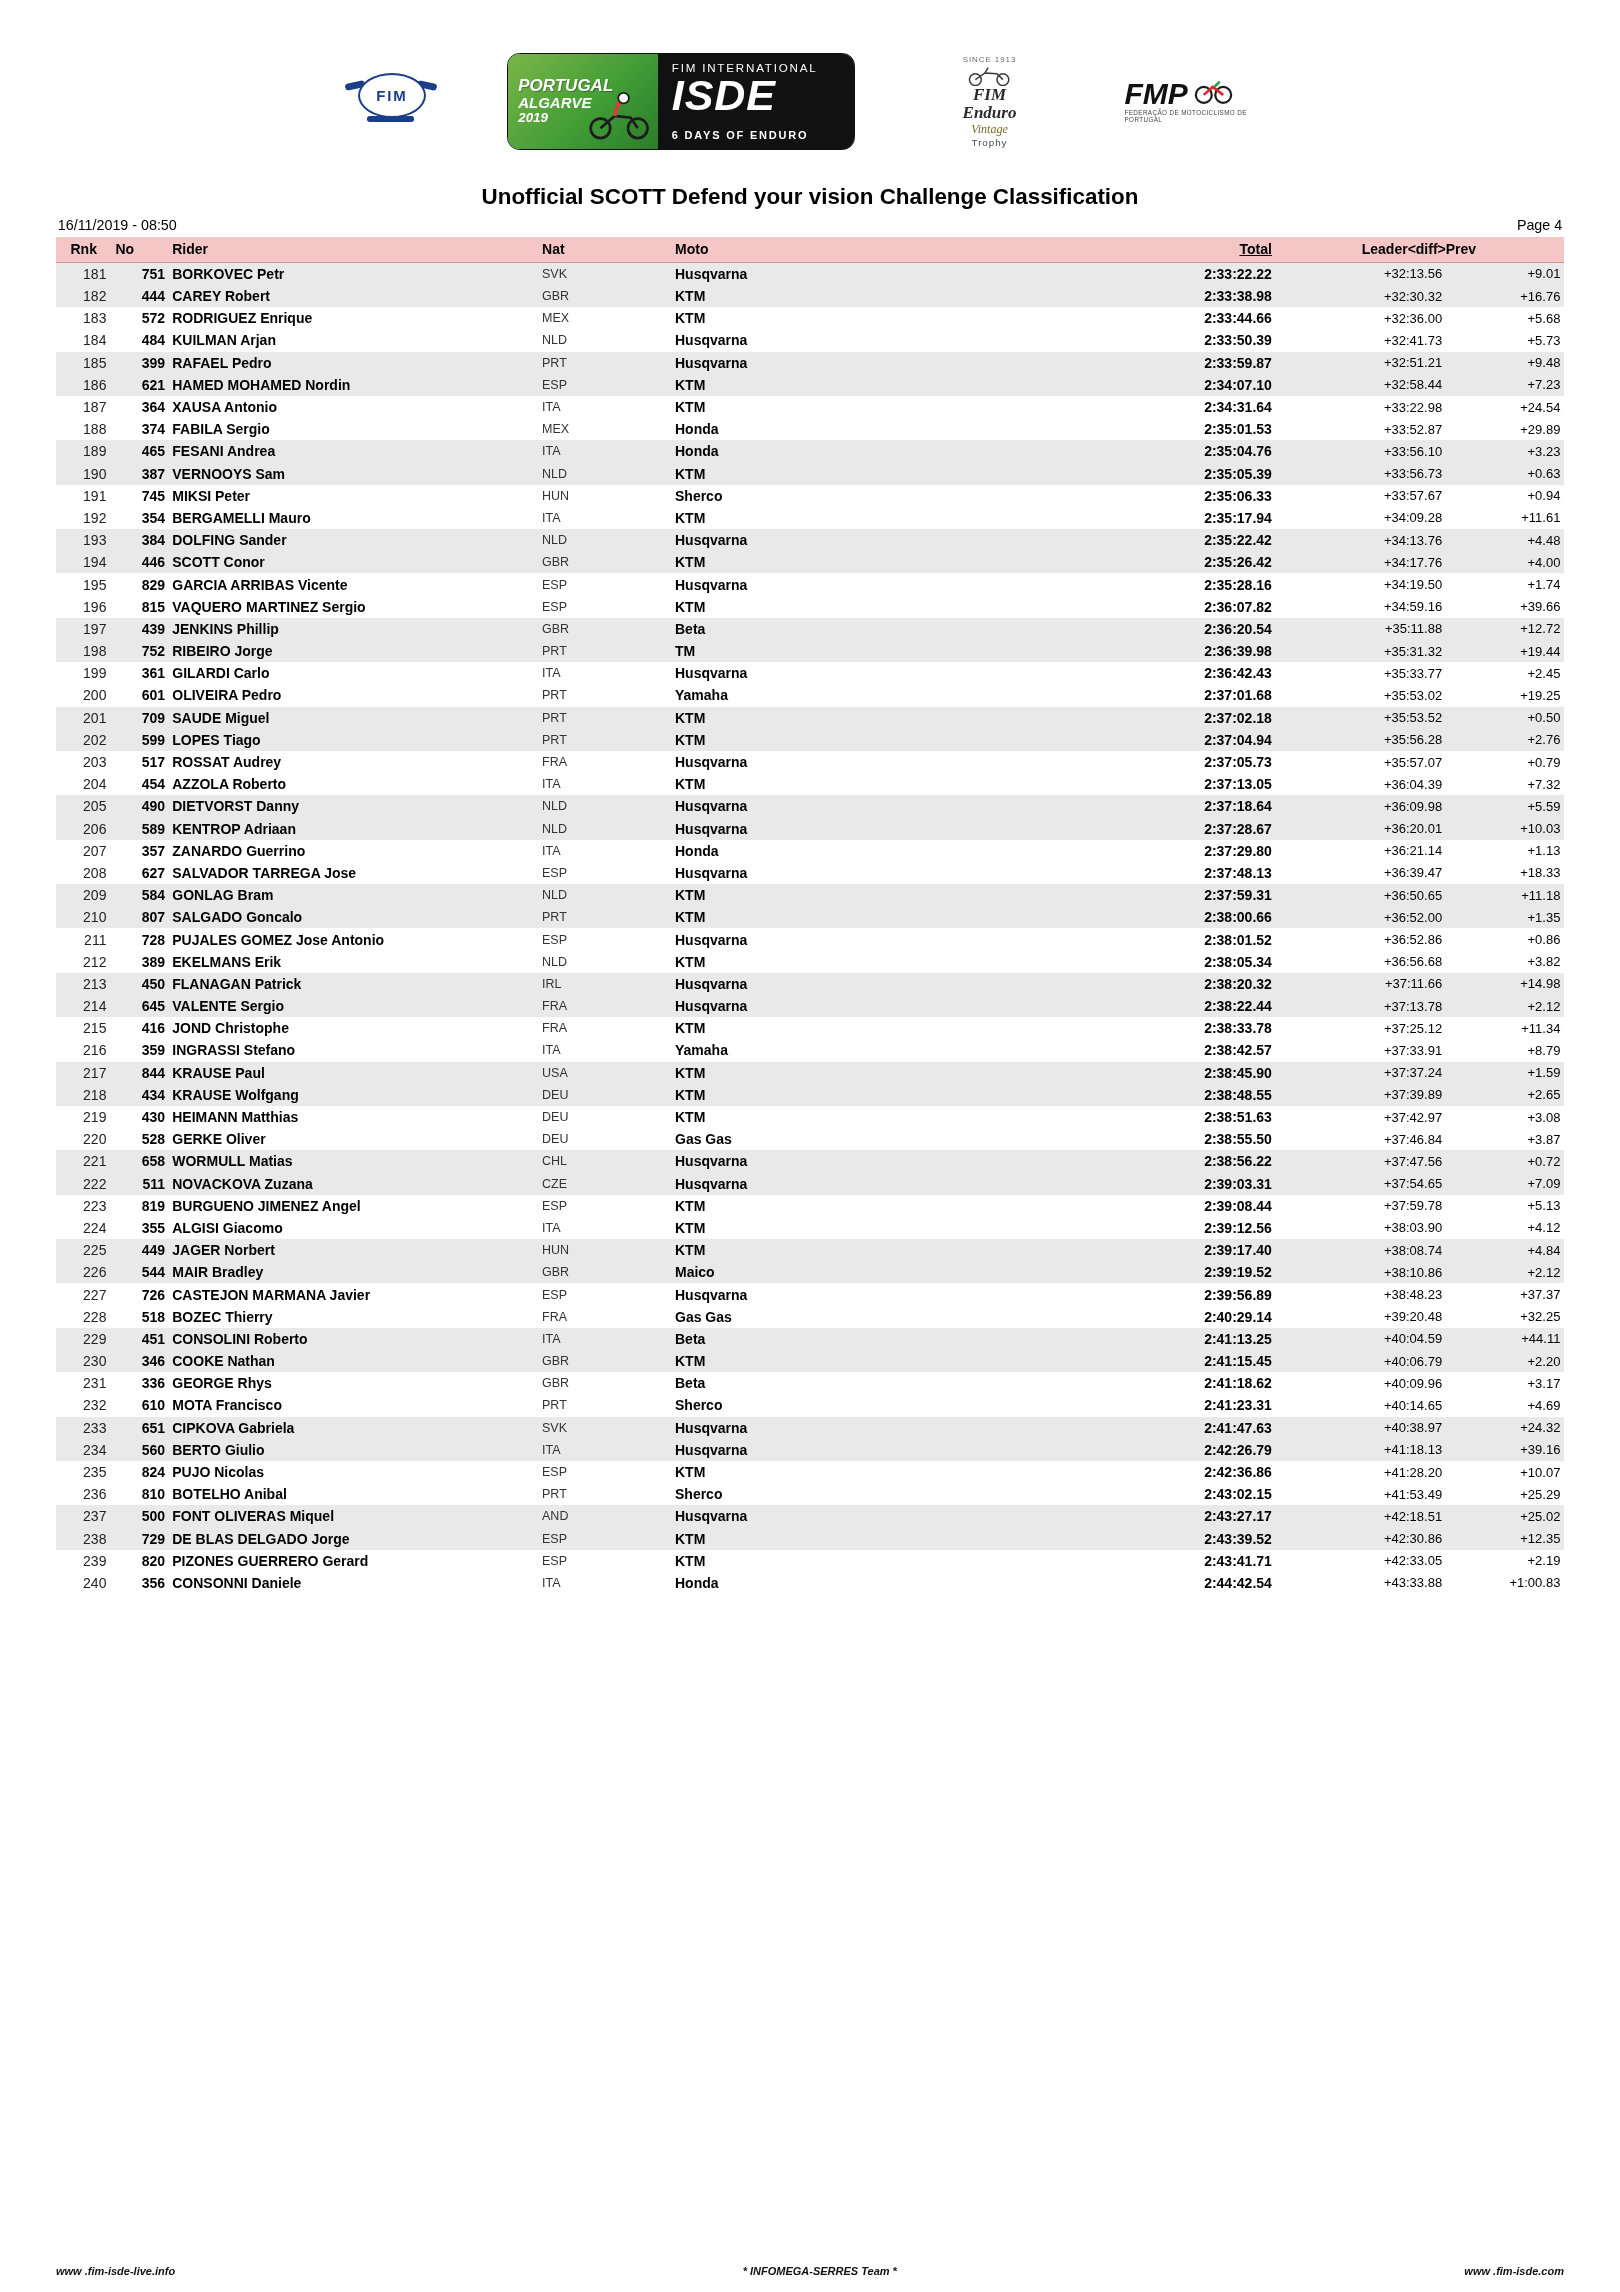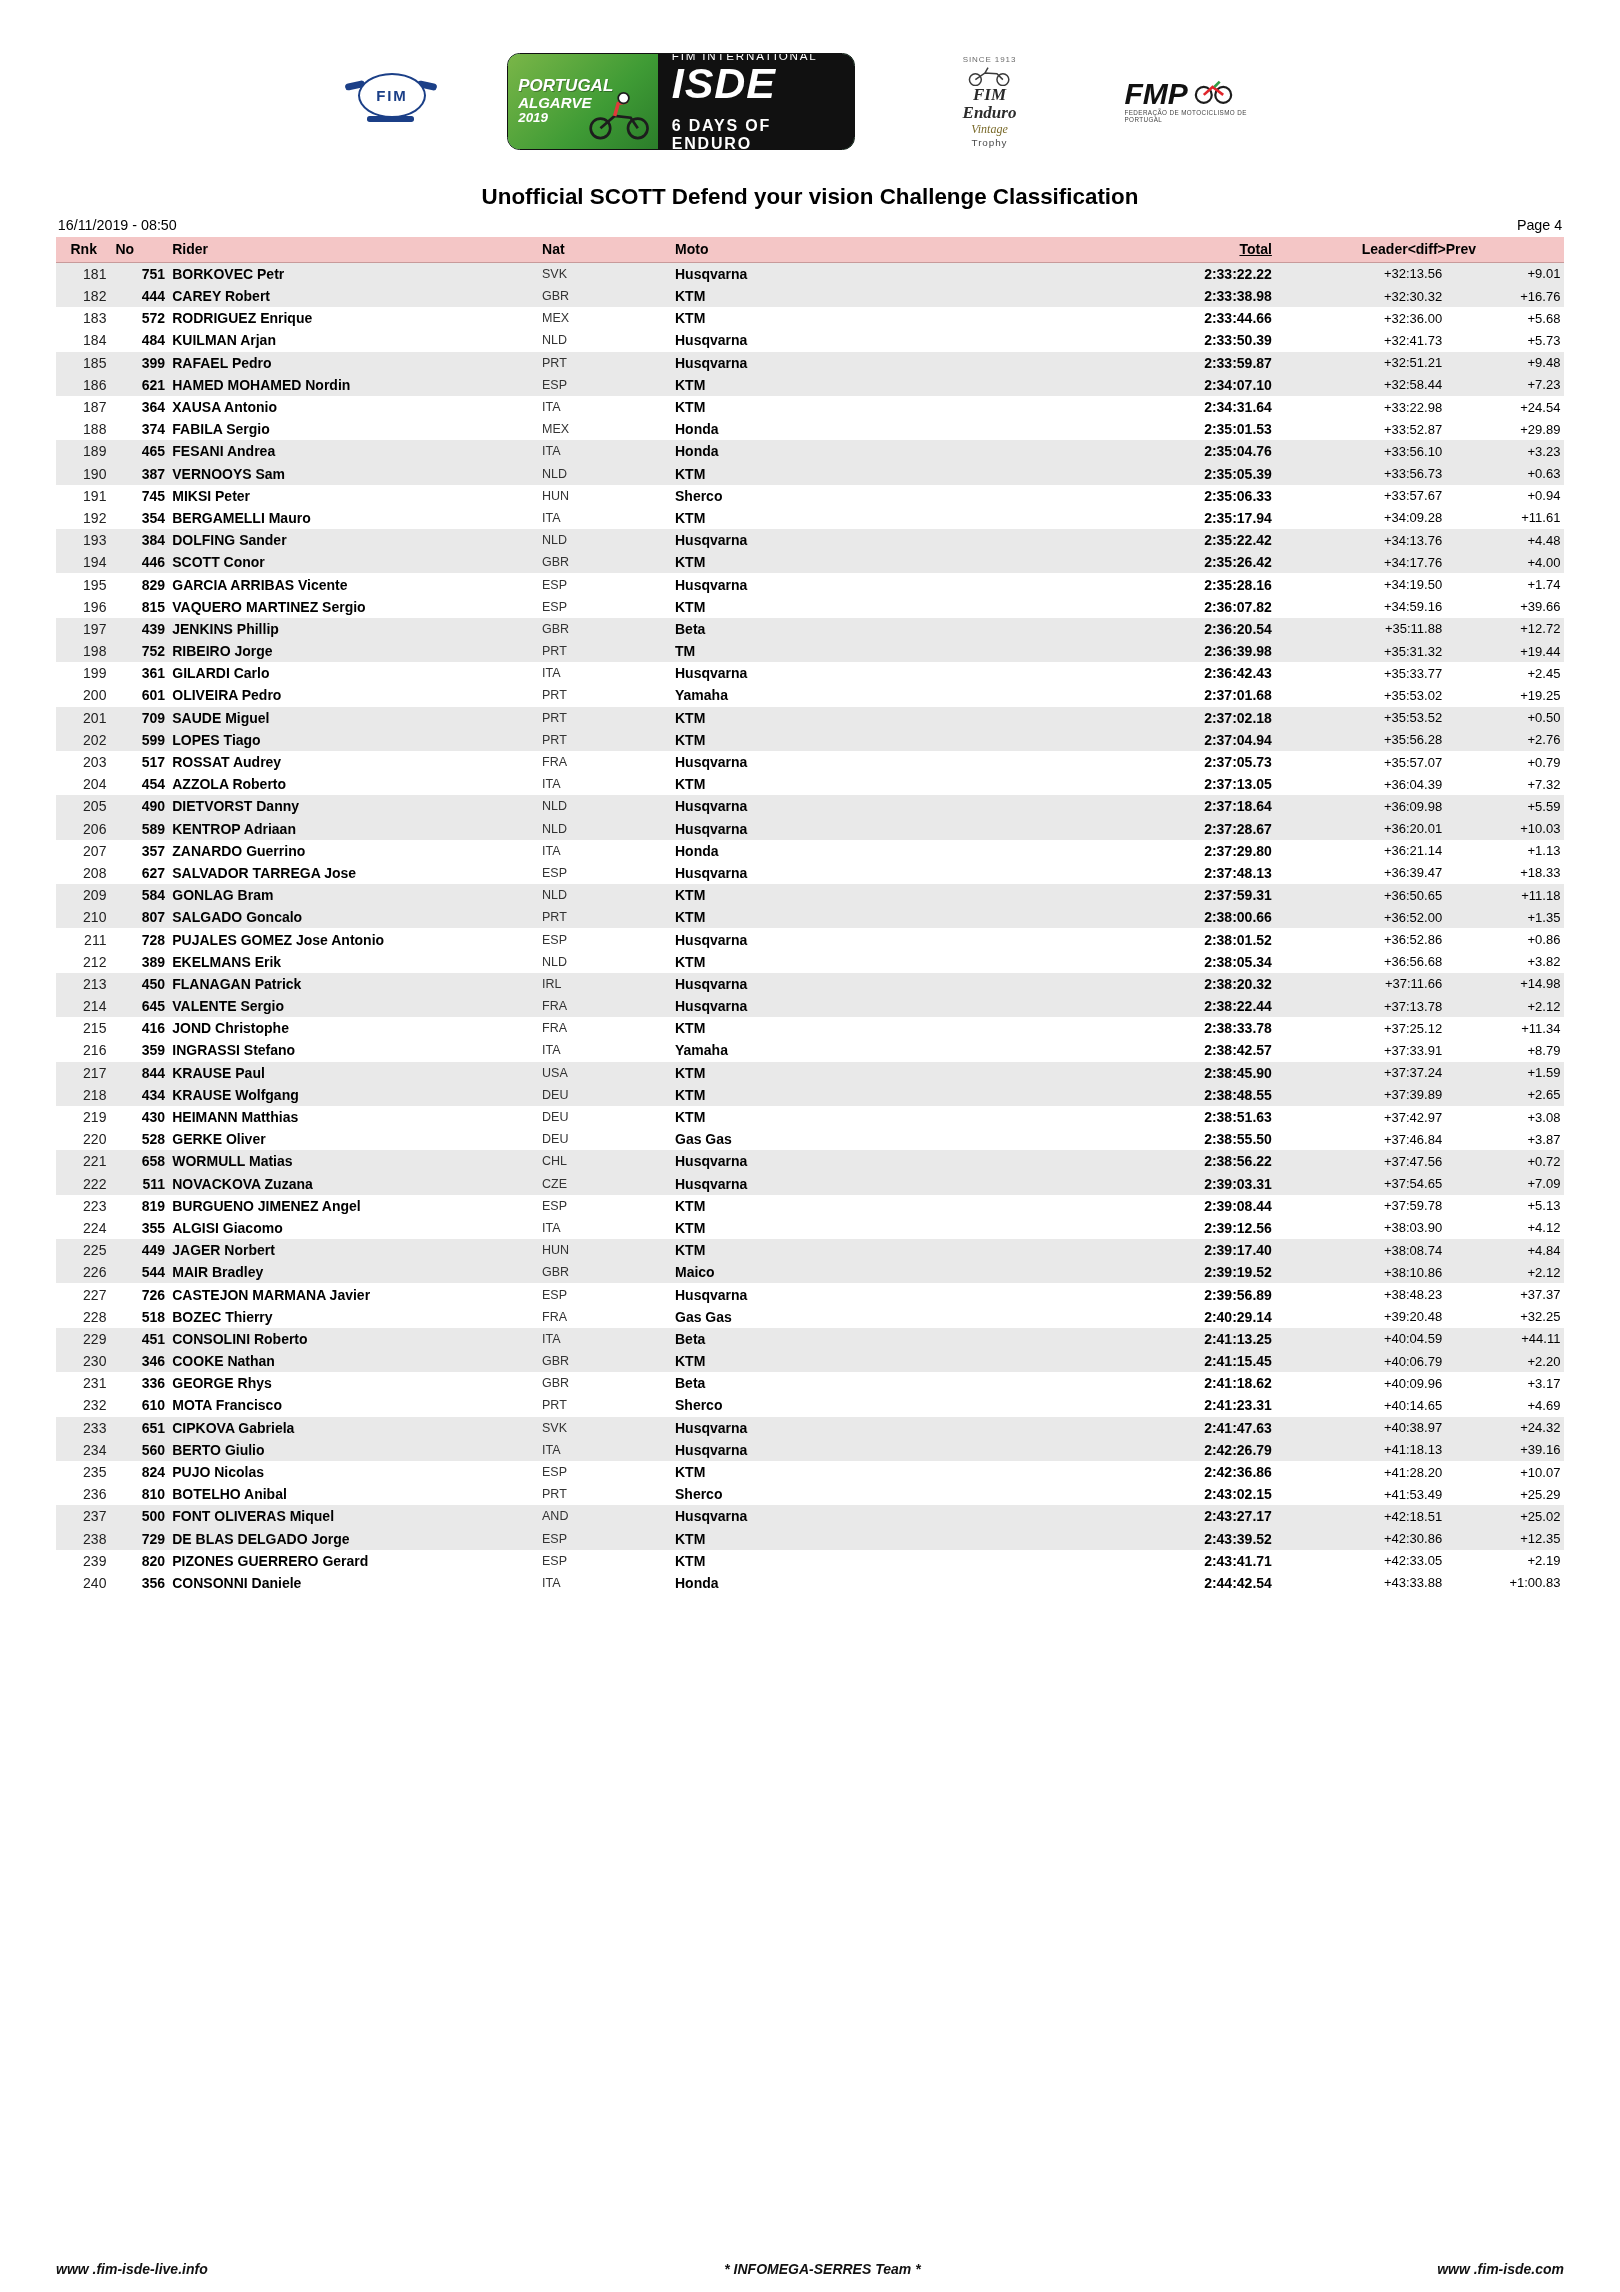--- a/index.html
+++ b/index.html
@@ -152,21 +152,21 @@
   }
   .isde-right .isde-word {
     font-size: 43px;
     font-weight: bold;
     font-style: italic;
     letter-spacing: 0.9px;
     line-height: 1;
     color: #ffffff;
   }
   .isde-right .six-days {
-    font-size: 16px;
+    font-size: 11px;
     letter-spacing: 1.8px;
     color: #ffffff;
     font-weight: bold;
     margin-top: 12px;
   }
 
   
   .evt-logo {
     width: 116px;
     height: 93px;
@@ -283,21 +283,21 @@
 
   
   .footer {
     position: absolute;
     left: 56px;
     right: 56px;
     bottom: 16px;
     display: flex;
     justify-content: space-between;
     align-items: center;
-    font-size: 14px;
+    font-size: 11px;
     font-style: italic;
     font-weight: bold;
     color: #111111;
   }
   .footer .center { font-style: italic; font-weight: bold; }
 </style>
 </head>
 <body>
 
 <div class="page">

